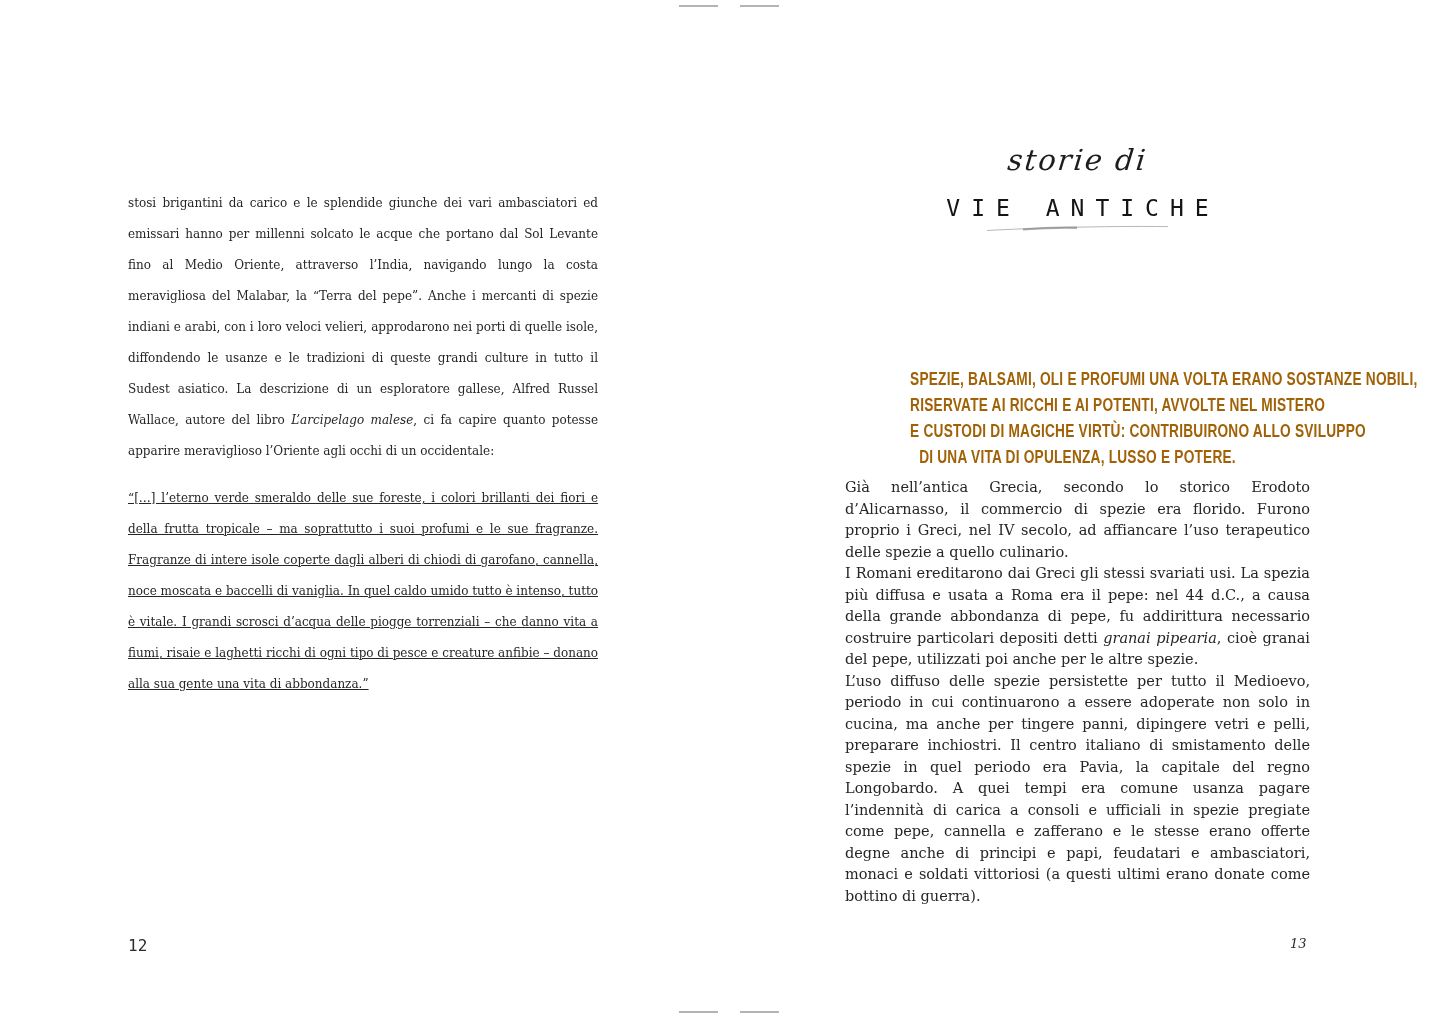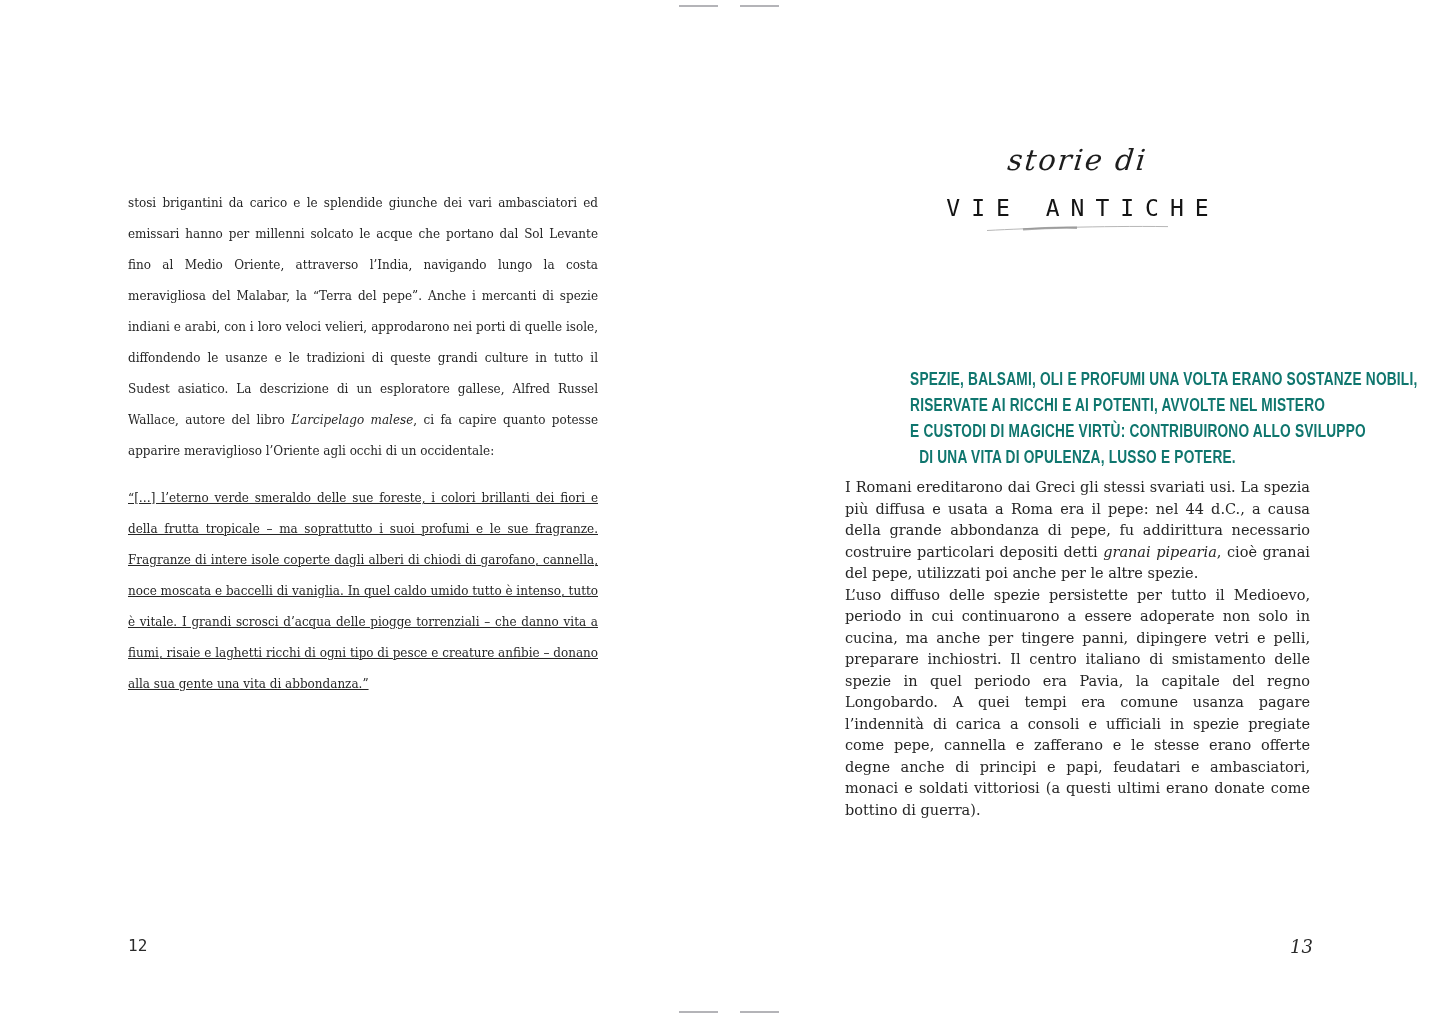--- a/index.html
+++ b/index.html
@@ -43,21 +43,21 @@
   }
   .page-num.left {
     left: 128px;
     font-family: "DejaVu Sans Mono", monospace;
     text-align: center;
   }
   .page-num.right {
     left: 1290px;
     font-family: "DejaVu Serif", serif;
     font-style: italic;
-    font-size: 18px;
+    font-size: 13px;
   }
 
   
   .chapter-head {
     position: absolute;
     left: 845px; top: 145px; width: 465px;
     text-align: center;
   }
   .kicker {
     font-family: "DejaVu Serif", cursive;
@@ -82,21 +82,21 @@
 
   
   .lede {
     position: absolute;
     left: 845px; top: 366px; width: 465px;
     text-align: center;
     font-family: "Liberation Sans", sans-serif;
     font-weight: bold;
     font-size: 19px;
     line-height: 26px;
-    color: #0f766e;
+    color: #a16207;
   }
   .lede .lede-line {
     white-space: nowrap;
     transform: scaleX(0.72);
     transform-origin: 50% 50%;
     letter-spacing: 0.3px;
   }
 
   
   .right-col {
@@ -138,20 +138,21 @@
     </header>
 
     <div class="lede">
         <div class="lede-line">SPEZIE, BALSAMI, OLI E PROFUMI UNA VOLTA ERANO SOSTANZE NOBILI,</div>
         <div class="lede-line">RISERVATE AI RICCHI E AI POTENTI, AVVOLTE NEL MISTERO</div>
         <div class="lede-line">E CUSTODI DI MAGICHE VIRTÙ: CONTRIBUIRONO ALLO SVILUPPO</div>
         <div class="lede-line">DI UNA VITA DI OPULENZA, LUSSO E POTERE.</div>
       </div>
 
     <div class="right-col">
+        <p><span>Già nell’antica Grecia, secondo lo storico Erodoto d’Alicarnasso, il commercio di spezie era florido. Furono proprio i Greci, nel IV secolo, ad affiancare l’uso terapeutico delle spezie a quello culinario.</span></p>
         <p><span>I Romani ereditarono dai Greci gli stessi svariati usi. La spezia più diffusa e usata a Roma era il pepe: nel 44 d.C., a causa della grande abbondanza di pepe, fu addirittura necessario costruire particolari depositi detti </span><i>granai pipearia</i><span>, cioè granai del pepe, utilizzati poi anche per le altre spezie.</span></p>
         <p><span>L’uso diffuso delle spezie persistette per tutto il Medioevo, periodo in cui continuarono a essere adoperate non solo in cucina, ma anche per tingere panni, dipingere vetri e pelli, preparare inchiostri. Il centro italiano di smistamento delle spezie in quel periodo era Pavia, la capitale del regno Longobardo. A quei tempi era comune usanza pagare l’indennità di carica a consoli e ufficiali in spezie pregiate come pepe, cannella e zafferano e le stesse erano offerte degne anche di principi e papi, feudatari e ambasciatori, monaci e soldati vittoriosi (a questi ultimi erano donate come bottino di guerra).</span></p>
       </div>
 
     <div class="page-num right">13</div>
   </section>
 
 </div>
 
 </body></html>

